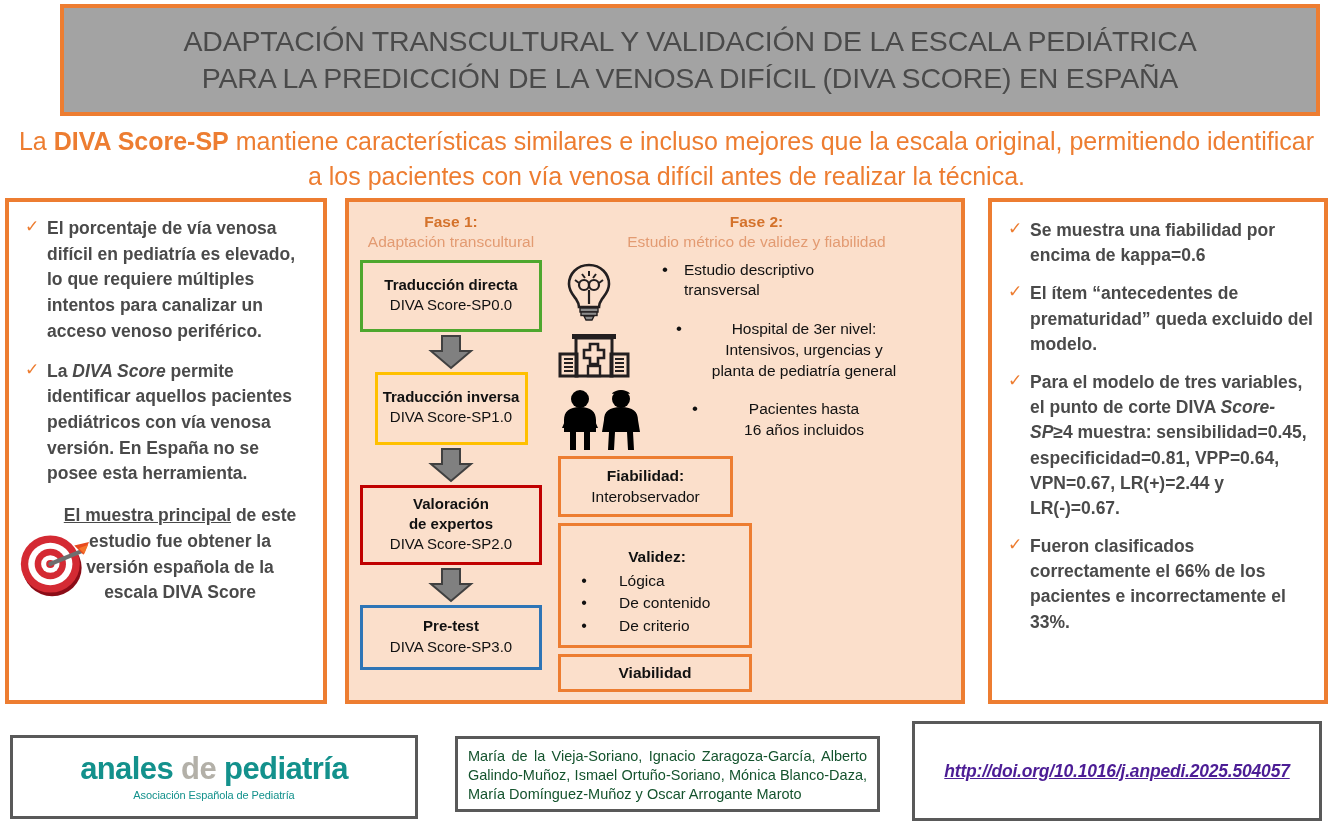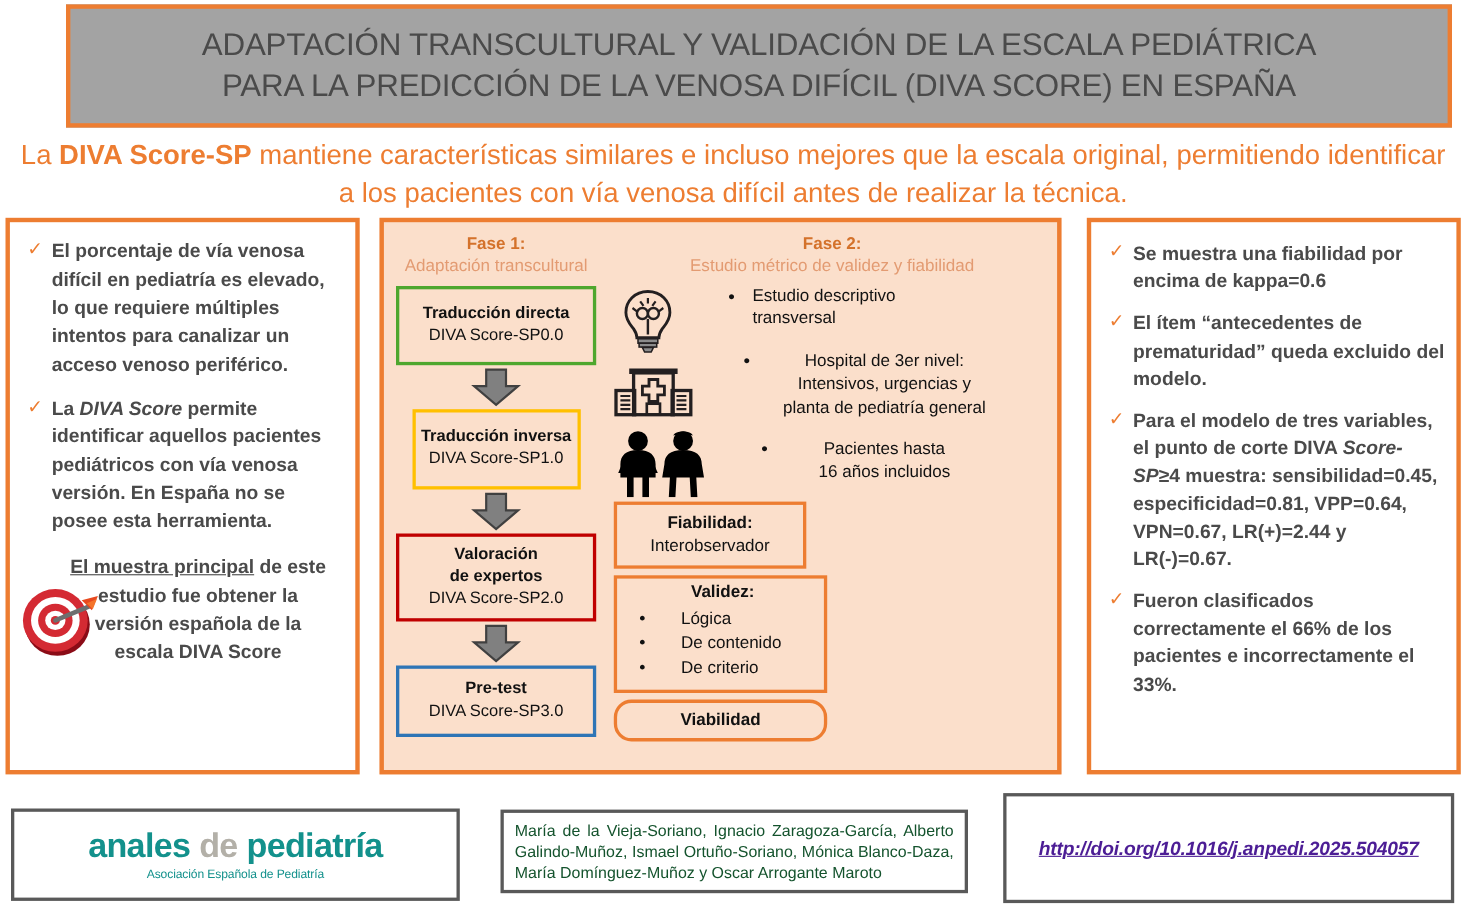--- a/index.html
+++ b/index.html
@@ -107,22 +107,22 @@
   #f2b1 .dot { left: 8px; }
   #f2b2 .dot { left: 22px; }
   #f2b3 .dot { left: 38px; }
 
   .outline-box {
     border: 3px solid #ED7D31; background: #FBDFCB;
     text-align: center; color: #111; font-size: 15.5px; line-height: 1.4;
     margin: 0 auto 6px auto; padding: 6px 6px;
   }
   #box-fiabilidad { width: 175px; margin-left: 4px; }
-  #box-validez    { width: 194px; margin-left: 4px; text-align: left; padding: 2px 6px 8px 10px; }
-  #box-viabilidad { width: 194px; margin-left: 4px; font-weight: bold; padding: 5px 6px; border-radius: 16px; }
+  #box-validez    { width: 194px; margin-left: 4px; text-align: left; padding: 20px 6px 8px 10px; }
+  #box-viabilidad { width: 194px; margin-left: 4px; font-weight: bold; padding: 5px 6px; }
   .ob-title { font-weight: bold; display: block; text-align: center; }
   .vlist { margin-top: 2px; }
   .vrow { display: flex; align-items: baseline; }
   .vrow .vd { width: 26px; flex: 0 0 26px; text-align: center; font-size: 16px; }
   .vrow .vt { flex: 1; padding-left: 22px; }
 
   
   .foot-box { position: absolute; border: 3px solid #595959; background: #fff; }
   #foot-logo    { left: 10px;  top: 735px; width: 408px; height: 84px;
                   display: flex; flex-direction: column; align-items: center; justify-content: center; }

